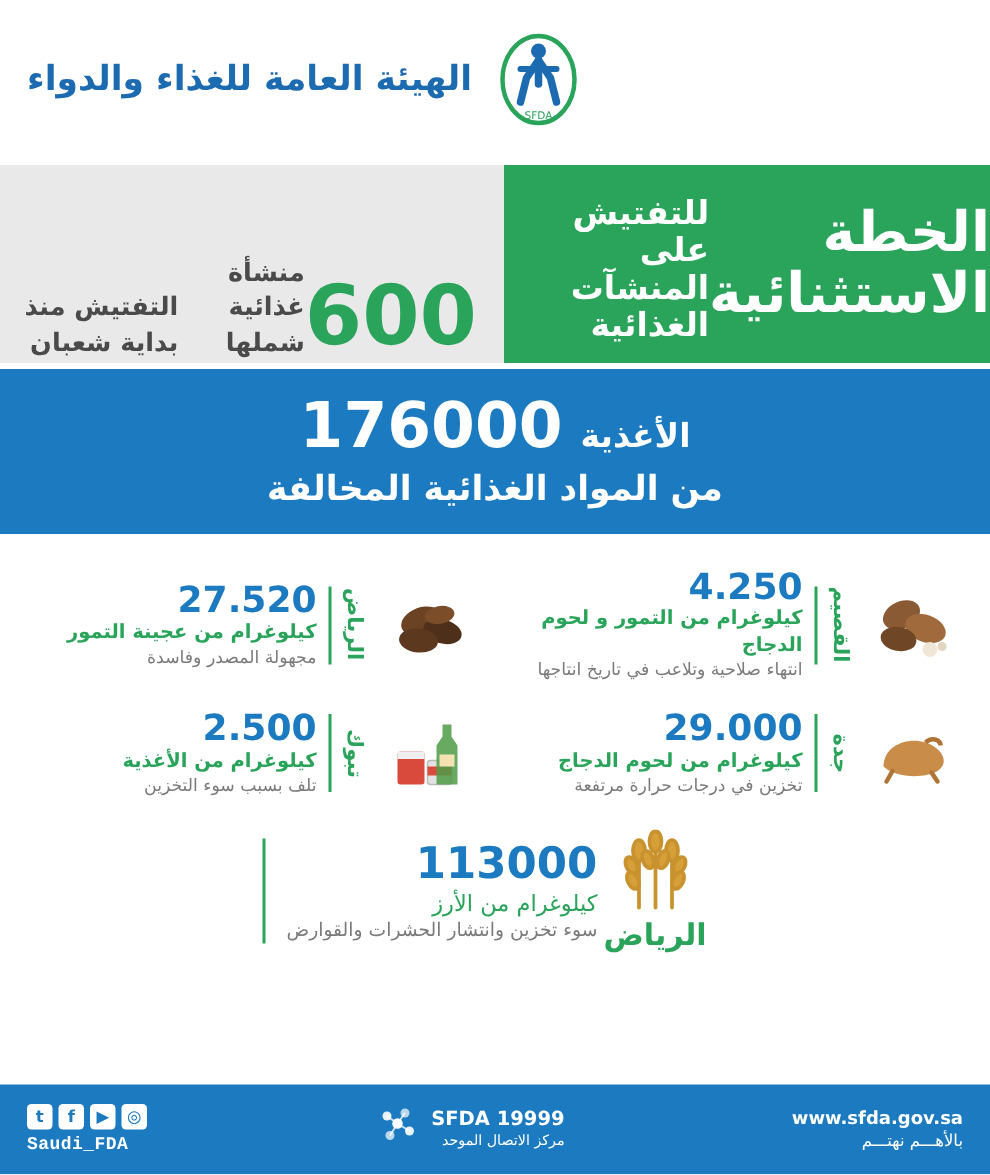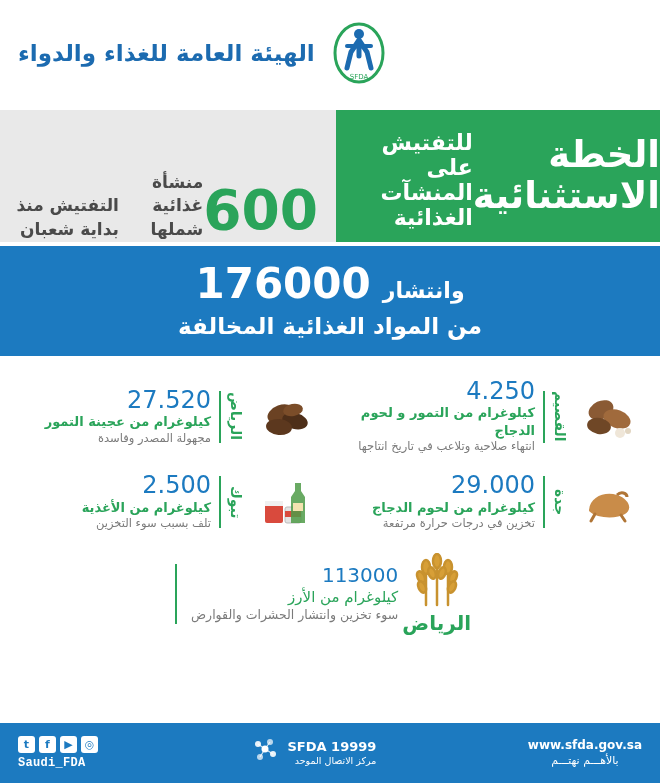--- a/index.html
+++ b/index.html
@@ -193,21 +193,21 @@
     justify-content: center;
   }
   .stat-text {
     flex: 1;
     text-align: right;
     direction: rtl;
     padding-right: 8px;
   }
   .stat-num {
     font-size: 24px;
-    font-weight: normal;
+    font-weight: bold;
     color: #1c7ac0;
     line-height: 1.1;
   }
   .stat-l1 {
     font-size: 13px;
     font-weight: bold;
     color: #2aa45a;
     line-height: 1.35;
   }
   .stat-l2 {
@@ -225,22 +225,22 @@
     margin-top: 12px;
   }
   .riyadh-text {
     text-align: right;
     direction: rtl;
     padding-left: 14px;
     border-left: 2px solid #2aa45a;
     padding-right: 4px;
   }
   .riyadh-num {
-    font-size: 20px;
-    font-weight: normal;
+    font-size: 29px;
+    font-weight: bold;
     color: #1c7ac0;
     line-height: 1.15;
   }
   .riyadh-l1 {
     font-size: 15px;
     font-weight: normal;
     color: #2aa45a;
     line-height: 1.35;
   }
   .riyadh-l2 {
@@ -323,21 +323,21 @@
   .foot-sfda {
     font-size: 13px;
     font-weight: bold;
   }
   .foot-call {
     font-size: 9.5px;
     direction: rtl;
     text-align: right;
   }
   .foot-right {
-    text-align: center;
+    text-align: right;
     line-height: 1.3;
   }
   .foot-url {
     font-size: 12px;
     font-weight: bold;
   }
   .foot-slogan {
     font-size: 11px;
     direction: rtl;
   }
@@ -371,21 +371,21 @@
       <div class="band1-l2">التفتيش منذ بداية شعبان</div>
     </div>
     <div class="band1-green">
       <div class="band1-title">الخطة الاستثنائية</div>
       <div class="band1-sub">للتفتيش على المنشآت الغذائية</div>
     </div>
   </div>
 
   <div class="band2">
     <div class="band2-row">
-      <div class="band2-unit">وانتشار</div>
+      <div class="band2-unit">الأغذية</div>
       <div class="band2-num">176000</div>
     </div>
     <div class="band2-sub">من المواد الغذائية المخالفة</div>
   </div>
 
   <div class="stats">
 
     <div class="stat-row">
 
       <div class="stat" style="order:2;">

